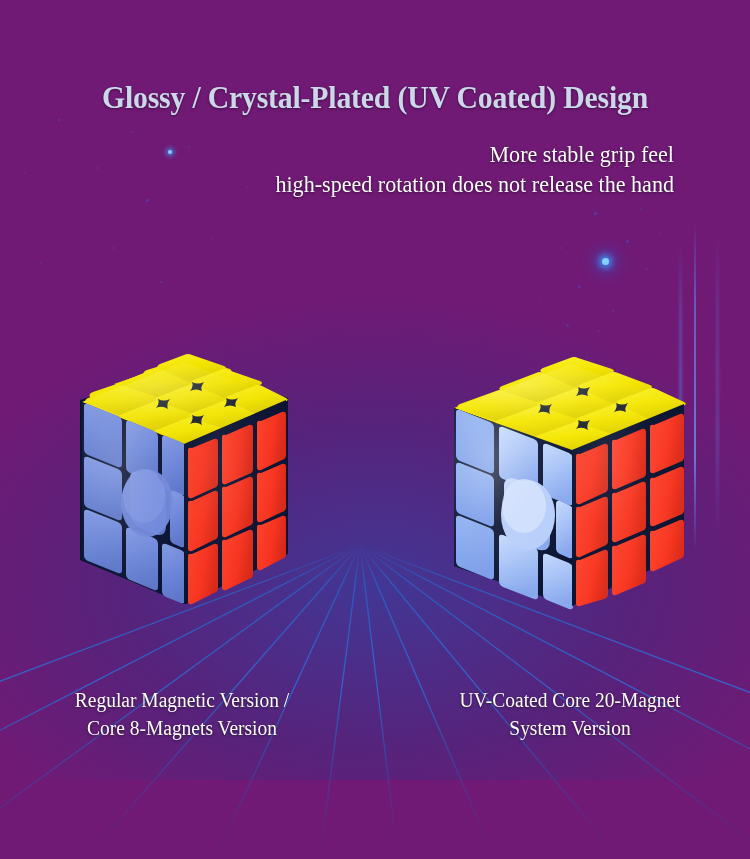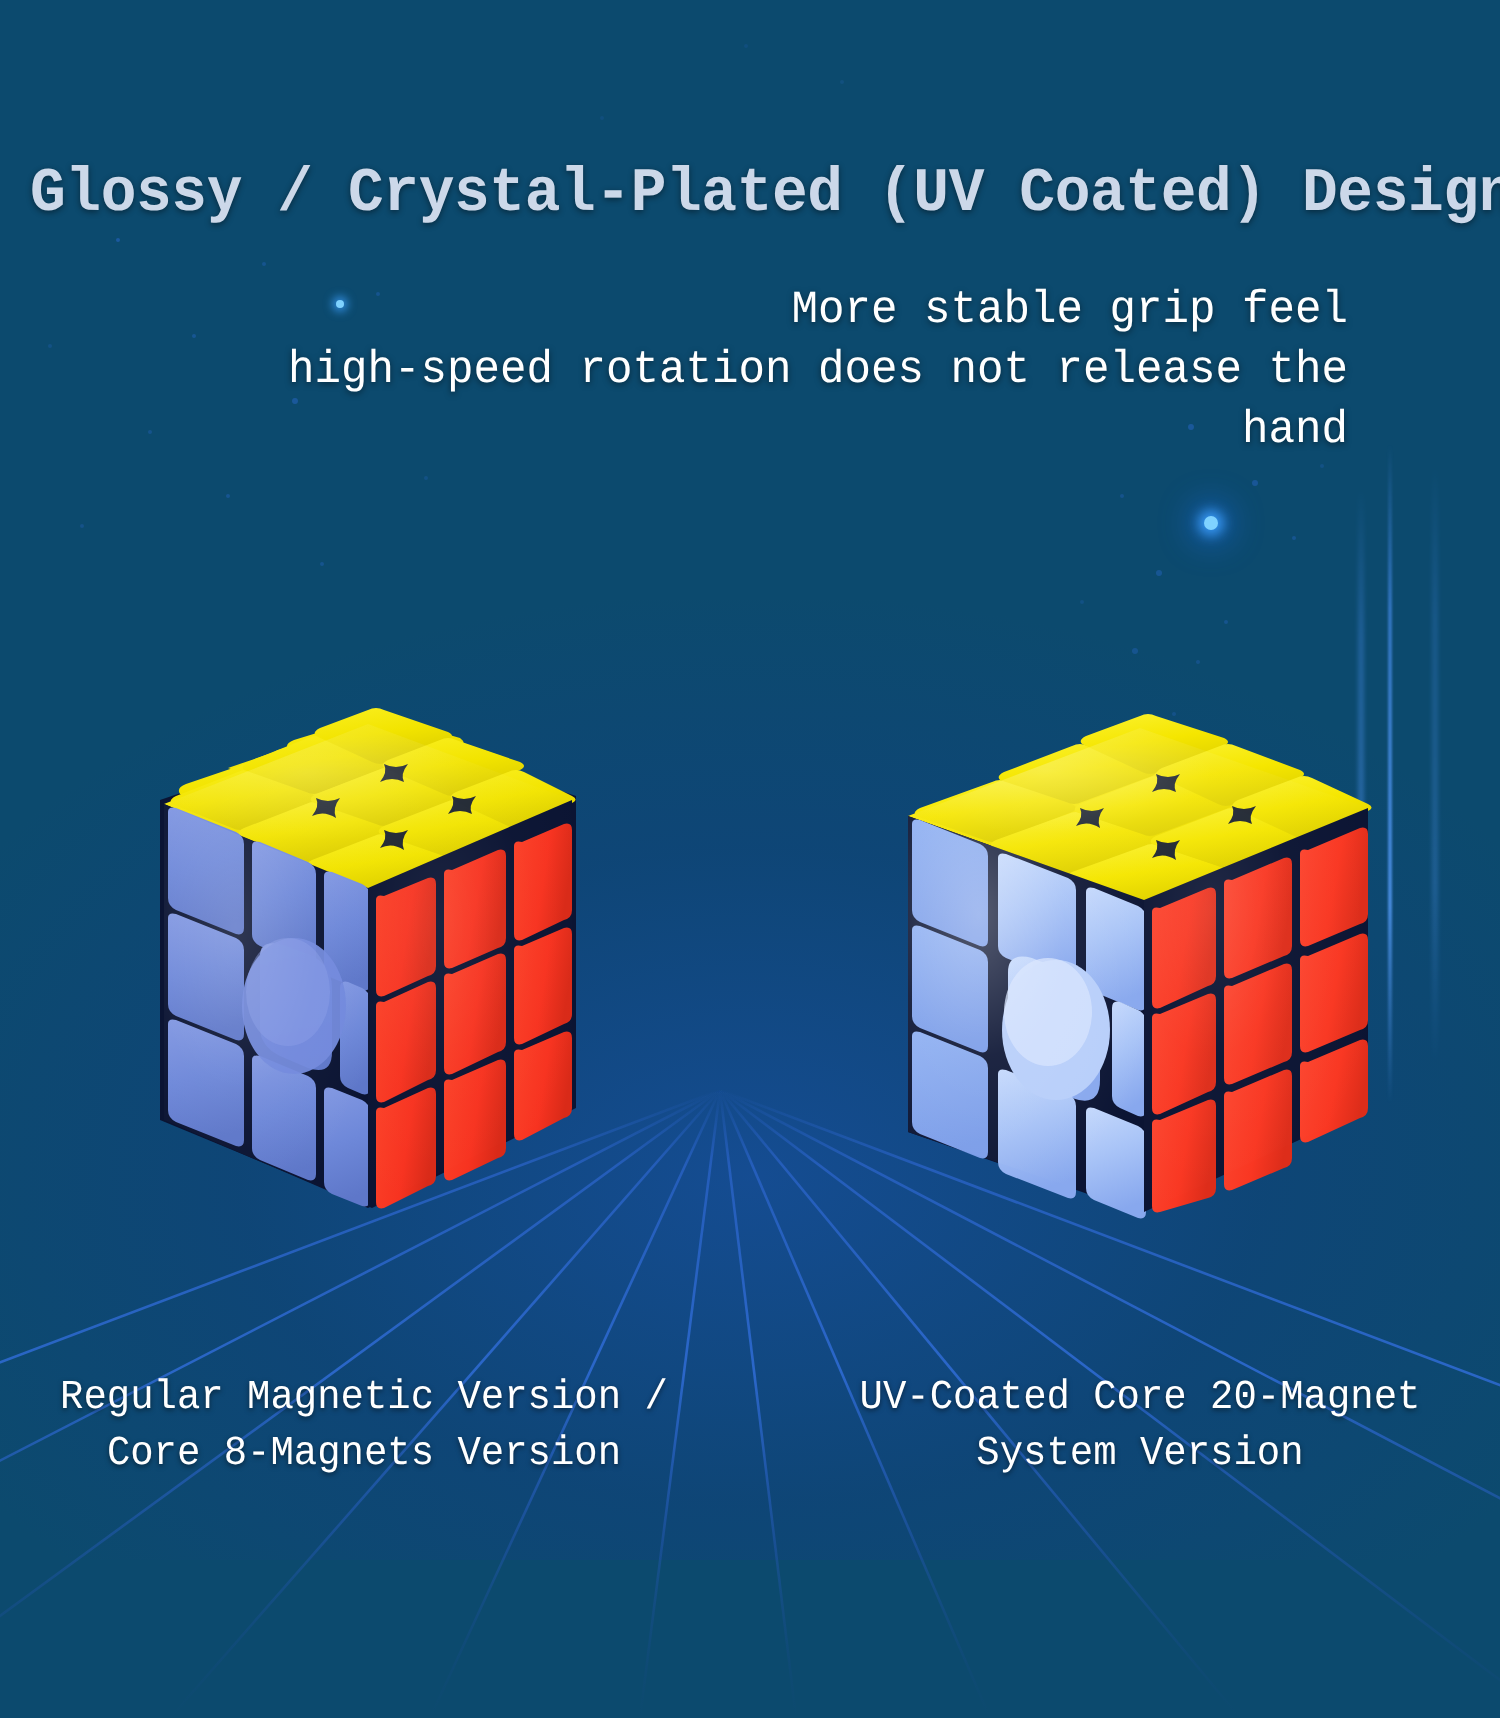--- a/index.html
+++ b/index.html
@@ -2,26 +2,26 @@
 <html><head>
 <meta charset="utf-8">
 <style>
   html,body{margin:0;padding:0;background:#0b1b3f;}
   *{box-sizing:border-box;}
 
   #stage{
     position:relative;
     width:750px;height:859px;
     overflow:hidden;
-    font-family:Liberation Mono, monospace;
+    font-family:Liberation Serif, serif;
     background:
       radial-gradient(ellipse 620px 420px at 50% 56%, rgba(22,64,150,0.85) 0%, rgba(16,48,118,0.45) 45%, rgba(12,32,80,0.0) 78%),
       radial-gradient(ellipse 900px 620px at 50% 100%, rgba(10,28,72,1) 0%, rgba(9,24,62,1) 60%, rgba(8,22,56,1) 100%),
       linear-gradient(180deg,#0d1f45 0%,#102category 0%,#0f2450 34%,#112a5c 52%,#0d2050 72%,#0a1a42 100%);
-    background-color:#0c4a6e;
+    background-color:#701a75;
   }
 
   
   .dust{position:absolute;border-radius:50%;background:#2f6ddb;pointer-events:none;}
   .glow-dot{
     position:absolute;width:7px;height:7px;border-radius:50%;
     background:#7fd2ff;
     box-shadow:0 0 6px 3px rgba(60,160,255,.85),0 0 16px 7px rgba(30,110,240,.45);
   }
 

